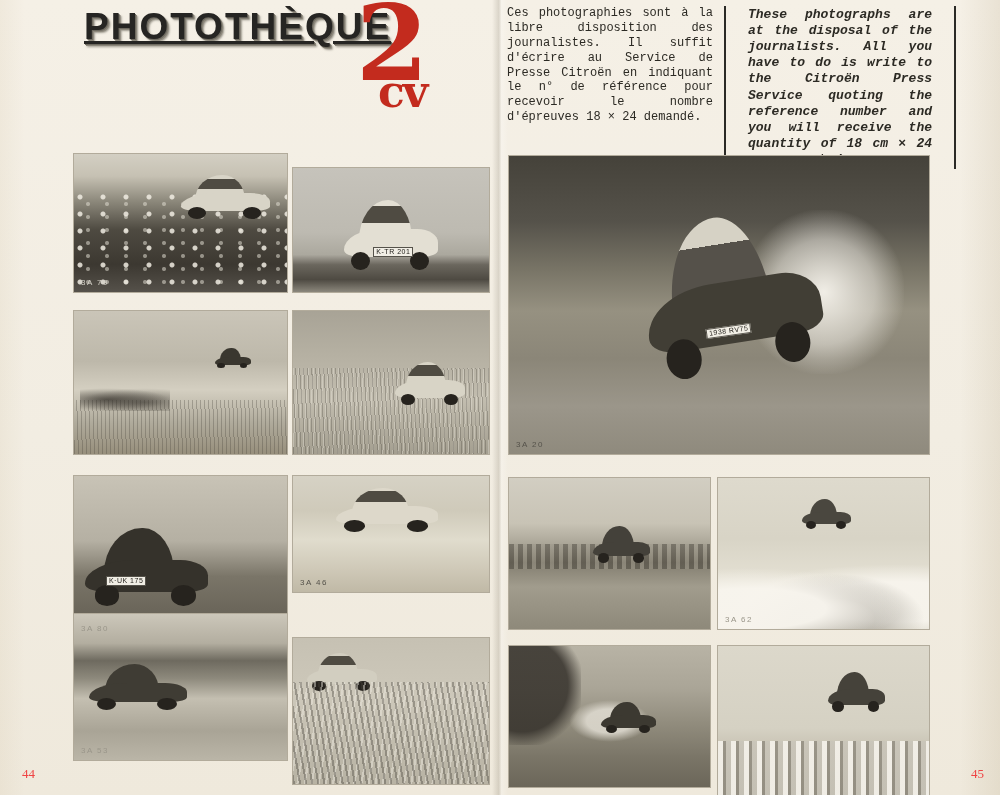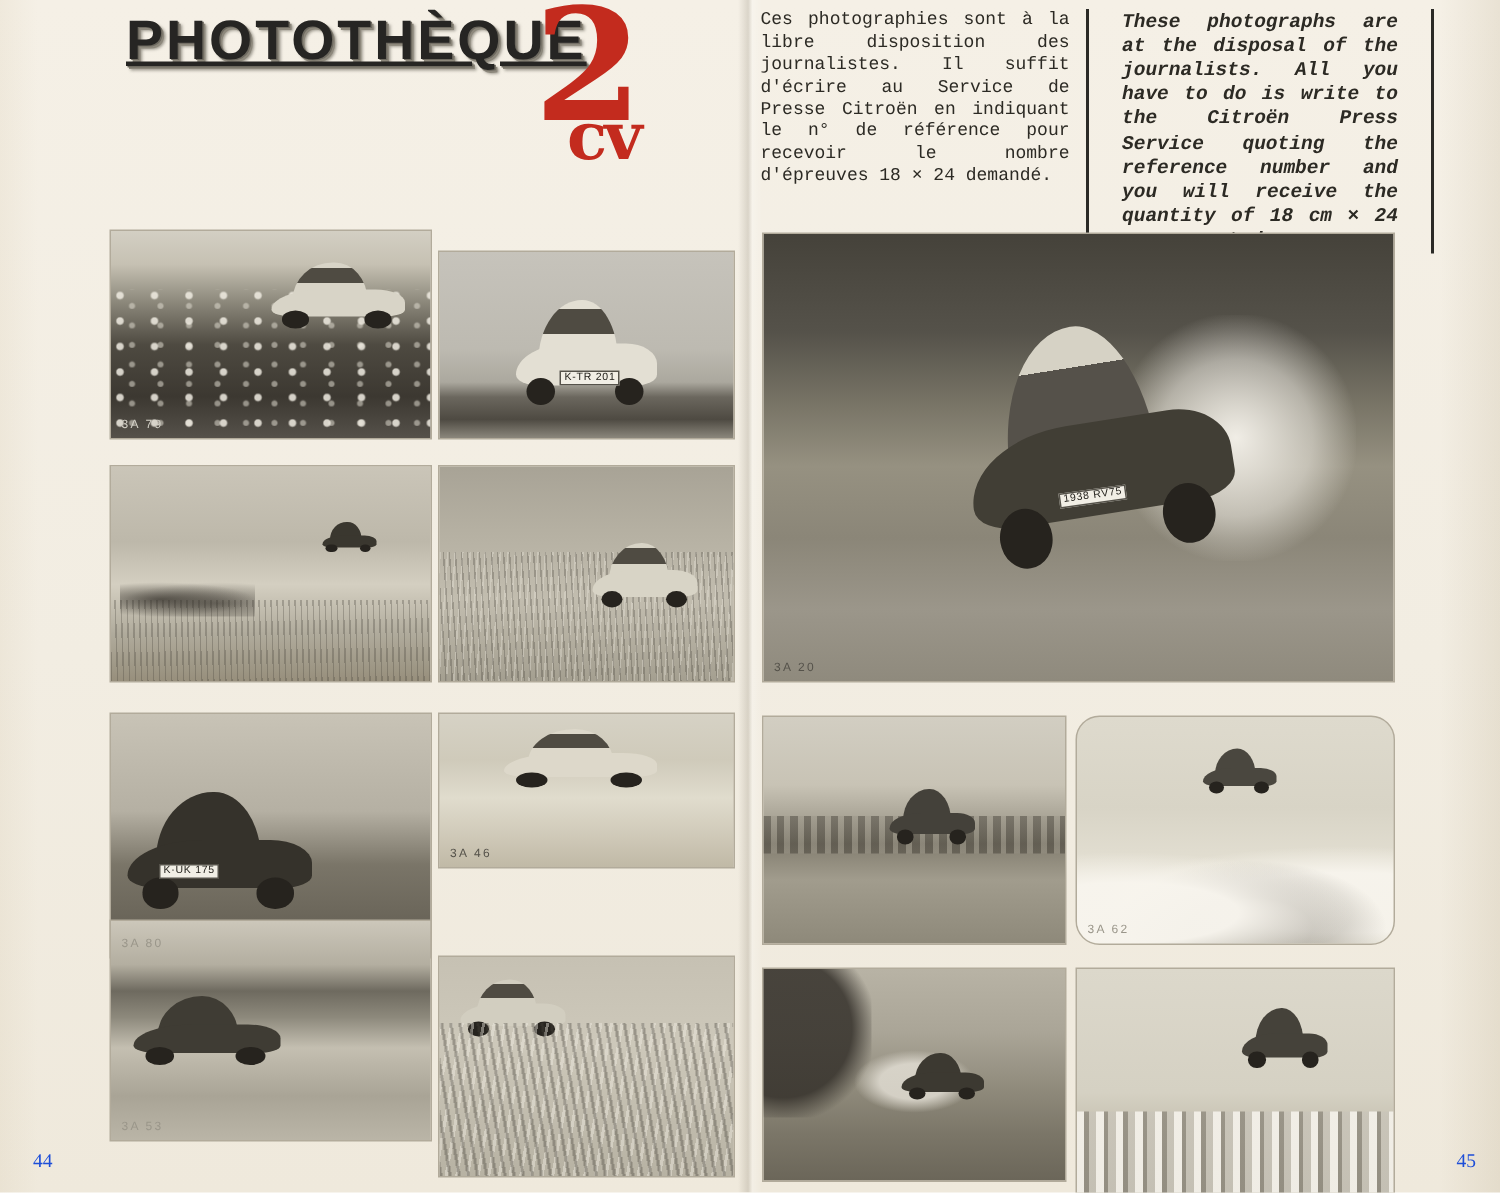--- a/index.html
+++ b/index.html
@@ -84,26 +84,26 @@
   }
   .wh{position:absolute;bottom:0;width:20%;height:26%;background:#26231e;border-radius:50%;z-index:4;}
   .wh.a{left:8%;} .wh.b{right:10%;}
 
   
   #p1 {left:73px; top:153px; width:215px; height:140px;}
   #p2 {left:292px;top:167px; width:198px; height:126px;}
   #p3 {left:73px; top:310px; width:215px; height:145px;}
   #p4 {left:292px;top:310px; width:198px; height:145px;}
   #p5 {left:73px; top:475px; width:215px; height:164px;}
-  #p6 {left:292px;top:475px; width:198px; height:104px;}
+  #p6 {left:292px;top:475px; width:198px; height:118px;}
   #p7 {left:73px; top:613px; width:215px; height:148px;}
   #p8 {left:292px;top:637px; width:198px; height:148px;}
   #p9 {left:508px;top:155px; width:422px; height:300px;}
   #p10{left:508px;top:477px; width:203px; height:153px;}
-  #p11{left:717px;top:477px; width:213px; height:153px;border-radius:16px;}
+  #p11{left:717px;top:477px; width:213px; height:153px;}
   #p12{left:508px;top:645px; width:203px; height:143px;}
   #p13{left:717px;top:645px; width:213px; height:185px;}
 
   
   #p1{background:linear-gradient(180deg,#d3cfc3 0%,#c6c1b3 16%,#8d897c 34%,#4e4a41 55%,#3c3831 80%,#55514a 100%);}
   #p1::before{content:"";position:absolute;inset:28% 0 0 0;z-index:2;
     background-image:
       radial-gradient(circle at 6px 4px, rgba(240,236,226,.85) 2px, transparent 3px),
       radial-gradient(circle at 14px 11px, rgba(222,218,206,.55) 1.5px, transparent 2.5px);
     background-size:23px 17px,19px 13px;}
@@ -168,21 +168,21 @@
   #p12::after{content:"";position:absolute;left:30%;top:38%;width:40%;height:30%;z-index:2;
     background:radial-gradient(ellipse, rgba(230,226,216,.8) 0 40%, transparent 70%);}
   #p12 .car{left:46%;top:40%;width:27%;height:22%;--c:#3c3931;}
 
   #p13{background:linear-gradient(180deg,#dcd8cb 0%,#d5d1c3 45%,#c9c4b5 55%,#b5b0a1 100%);}
   #p13::after{content:"";position:absolute;inset:52% 0 0 0;z-index:1;
     background:repeating-linear-gradient(90deg, rgba(245,242,235,.9) 0 5px, rgba(95,90,80,.45) 5px 8px, rgba(200,196,186,.6) 8px 13px);}
   #p13 .car{left:52%;top:14%;width:27%;height:22%;--c:#45423a;}
 
   
-  .pagenum{position:absolute;top:766px;font-size:13px;color:#1d4ed8;}
+  .pagenum{position:absolute;top:766px;font-size:13px;color:#ef4444;}
   .pagenum.l{left:22px;} .pagenum.r{right:16px;}
 </style>
 </head>
 <body>
 
 <div class="fold"></div>
 
 <header>
   <h1 class="title">PHOTOTHÈQUE</h1>
   <div class="logo">

